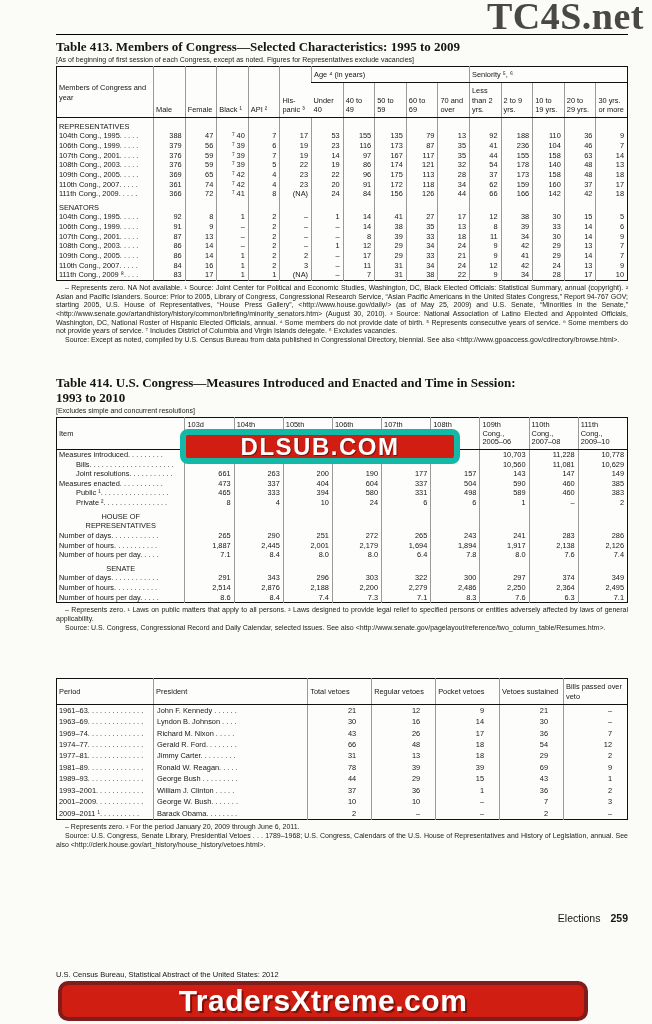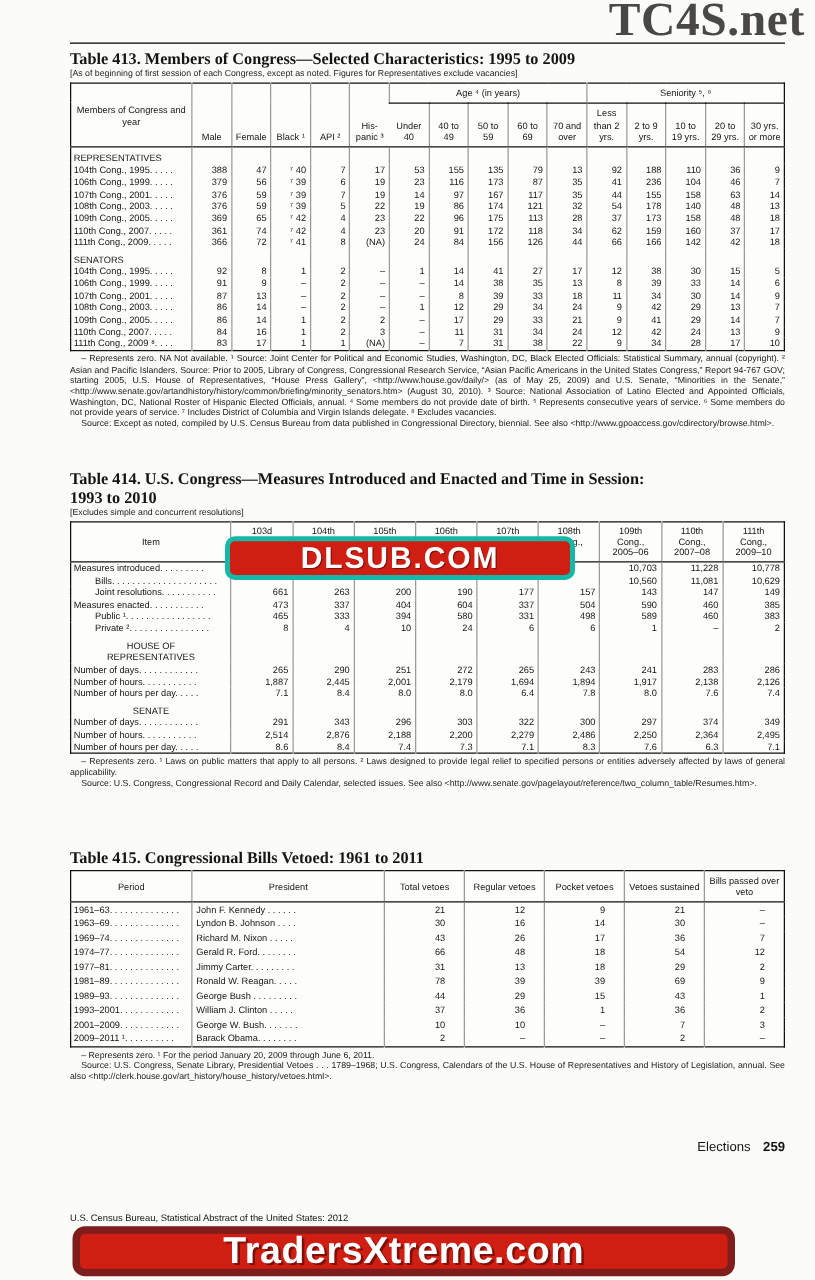--- a/index.html
+++ b/index.html
@@ -10,21 +10,21 @@
 
   .rule-top{border-top:1px solid #000;margin-bottom:4px}
   .tbl-title{font-family:"Liberation Serif","DejaVu Serif",serif;font-weight:700;
              font-size:13px;line-height:1.18;margin:0 0 2px 0}
   .w470{max-width:478px}
   .tbl-note{font-size:7px;margin:1px 0 3px 0;color:#222}
 
   table.dt{width:100%;border-collapse:collapse;table-layout:fixed;font-size:7.4px;
            line-height:1.3;border:1px solid #111;background:#fdfdfb}
   .dt th,.dt td{padding:0 2px;font-weight:400}
-  .dt th{vertical-align:bottom;text-align:center;padding-top:3px;padding-bottom:2px}
+  .dt th{vertical-align:bottom;text-align:left;padding-top:3px;padding-bottom:2px}
   .dt th,.dt td{border-left:1px solid #9a9a9a}
   .dt th:first-child,.dt td:first-child{border-left:none}
   .dt thead th{border-bottom:1px solid #111}
   .dt thead th div{min-height:8.6px;line-height:8.6px}
   .vmid{vertical-align:middle !important}
   .dt .stub{text-align:left;white-space:nowrap;overflow:hidden;padding-left:2px}
   .dt .ind{padding-left:19px}
   .dt .pres{text-align:left;white-space:nowrap;overflow:hidden;padding-left:3px}
   .dt .num{text-align:right;padding-right:3px;white-space:nowrap}
   .dt .section-cell{padding-top:4px;text-align:left;padding-left:2px;white-space:normal}
@@ -40,25 +40,25 @@
 
   .blk413{margin-top:0}
   .blk414{margin-top:30px}
   .blk415{margin-top:46px}
   .tbl-wrap{position:relative}
 
   .wm-top{position:absolute;top:-6px;right:8px;z-index:7;
           font-family:"Liberation Serif","DejaVu Serif",serif;font-weight:700;
           font-size:38px;color:rgba(42,40,38,.85);letter-spacing:0.5px}
   .wm-mid{position:absolute;left:124px;top:12px;width:280px;height:35px;z-index:6;
-          background:#d01f12;border:4px solid #14b8a6;border-radius:8px;color:#fff;
+          background:#d01f12;border:6px solid #14b8a6;border-radius:8px;color:#fff;
           display:flex;align-items:center;justify-content:center;font-weight:700;
           font-size:24px;letter-spacing:1.5px;text-shadow:1px 1px 0 #7e120a}
   .wm-bottom{position:absolute;left:58px;top:981px;width:530px;height:40px;z-index:8;
-          background:#d01f12;border:6px solid #7f1d1d;border-radius:10px;color:#fff;
+          background:#d01f12;border:4px solid #7f1d1d;border-radius:10px;color:#fff;
           display:flex;align-items:center;justify-content:center;font-weight:700;
           font-size:30px;letter-spacing:0.5px;text-shadow:2px 2px 0 #7d1008}
 
   .pageref{position:absolute;right:24px;top:912px;font-size:10.5px}
   .pageref b{margin-left:10px}
   .imprint{position:absolute;left:56px;top:970px;font-size:7.5px}
 </style>
 </head>
 <body>
 
@@ -636,21 +636,20 @@
         <div class="wm-mid">DLSUB.COM</div>
       </div>
 
       <div class="fn">
         <p>– Represents zero. ¹ Laws on public matters that apply to all persons. ² Laws designed to provide legal relief to specified persons or entities adversely affected by laws of general applicability.</p>
         <p>Source: U.S. Congress, Congressional Record and Daily Calendar, selected issues. See also &lt;http://www.senate.gov/pagelayout/reference/two_column_table/Resumes.htm&gt;.</p>
       </div>
     </div>
 
     <div class="blk415">
-      <h2 class="tbl-title">Table 415. Congressional Bills Vetoed: 1961 to 2011</h2>
 
       <table class="dt" id="t415">
         <colgroup>
             <col style="width:17%">
             <col style="width:27%">
             <col span="5">
           </colgroup>
         <thead>
           <tr>
               <th>Period</th>

